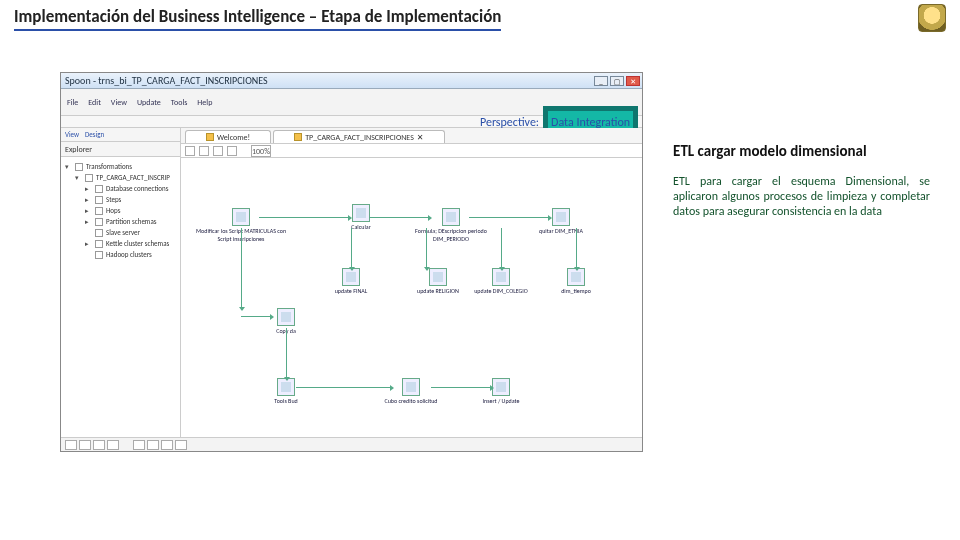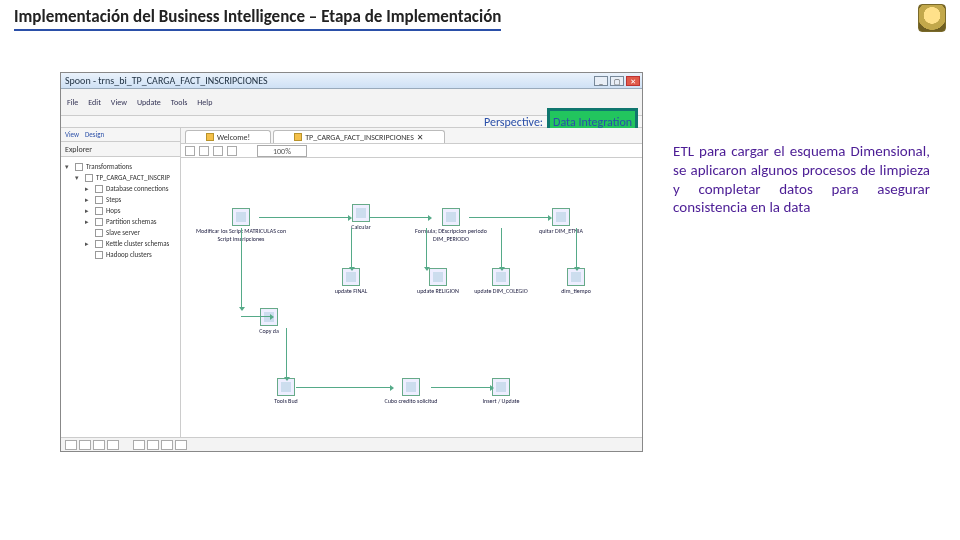--- a/index.html
+++ b/index.html
@@ -48,53 +48,53 @@
   .win-title { color: #234; font-size: 10px; }
   .win-btn { display: flex; gap: 2px; }
   .win-btn div { width: 14px; height: 10px; border: 1px solid #789; background:#e8eef6; font-size:7px; text-align:center; line-height:9px;}
   .win-btn .close { background:#e05a4a; color:#fff; border-color:#b33; }
   .menubar {
     height: 27px; background:#f3f3f3; border-bottom:1px solid #ccc;
     display:flex; gap:10px; padding:0 6px; align-items:center; color:#335;
   }
   .subbar { height:12px; border-bottom:1px solid #ccc; display:flex; justify-content:flex-end; padding:0 4px; align-items:center; gap:4px;}
   .subbar .link { color:#2a4fa8; font-size:12px; text-decoration:none; }
-  .subbar .link.active { border:3px solid #0f766e; padding:4px 3px; background:#22c55e;}
+  .subbar .link.active { border:5px solid #0f766e; padding:4px 3px; background:#14b8a6;}
   .body-area { display:flex; height:calc(100% - 68px); }
   .left-pane { width:120px; border-right:1px solid #ccc; background:#fff; display:flex; flex-direction:column;}
   .left-tabs { height:14px; border-bottom:1px solid #ccc; display:flex; align-items:center; padding:0 4px; gap:6px; background:#f5f5f5;}
   .left-tabs span { color:#2a4fa8; font-size:7px;}
   .explorer-label { padding:2px 4px; border-bottom:1px solid #ccc; background:#f5f5f5;}
   .tree { padding:4px 4px; font-size:7px; color:#333; flex:1; overflow:hidden;}
   .tree .node { display:flex; align-items:center; gap:3px; padding:1px 0;}
   .tree .indent1 { padding-left:10px; }
   .tree .indent2 { padding-left:20px; }
   .tree .glyph { width:7px; display:inline-block; color:#555;}
   .tree .icon { width:8px; height:8px; border:1px solid #999; display:inline-block; background:#fff;}
   .right-pane { flex:1; background:#fff; position:relative; }
   .doc-tabs { height:16px; border-bottom:1px solid #ccc; display:flex; align-items:flex-end; padding-left:4px; gap:2px; background:#f5f5f5;}
   .doc-tabs .tab { border:1px solid #bbb; border-bottom:none; padding:1px 20px; background:#fff; border-radius:3px 3px 0 0; display:flex; align-items:center; gap:3px;}
   .doc-tabs .tab .tabicon { width:8px;height:8px;background:#f4c04a;border:1px solid #b8932b;}
   .doc-tabs .tab.active { background:#fff;}
   .canvas-toolbar { height:14px; border-bottom:1px solid #ccc; display:flex; align-items:center; padding:0 4px; gap:4px; color:#555;}
   .canvas-toolbar .tool { width:10px; height:10px; border:1px solid #aaa; background:#fff;}
-  .canvas-toolbar .zoom { margin-left:16px; border:1px solid #aaa; padding:0 15px; background:#fff;}
+  .canvas-toolbar .zoom { margin-left:10px; border:1px solid #aaa; padding:0 0; background:#fff;}
   .canvas { position:relative; flex:1; height:calc(100% - 30px); background:#fff;}
   .etl-node { position:absolute; text-align:center; width:60px; font-size:6px; color:#224;}
   .etl-node .box { width:18px; height:18px; margin:0 auto 1px auto; border:1px solid #6a8; background:#eef; position:relative;}
   .etl-node .box::after { content:""; position:absolute; inset:3px; background:#cde; }
   .hop { position:absolute; height:1px; background:#5a8; }
   .hop::after { content:""; position:absolute; right:-3px; top:-2px; border-left:4px solid #5a8; border-top:3px solid transparent; border-bottom:3px solid transparent;}
   .vhop { position:absolute; width:1px; background:#5a8;}
   .vhop::after { content:""; position:absolute; bottom:-3px; left:-2px; border-top:4px solid #5a8; border-left:3px solid transparent; border-right:3px solid transparent;}
   .statusbar { position:absolute; left:0; right:0; bottom:0; height:14px; border-top:1px solid #ccc; background:#f3f3f3; display:flex; align-items:center; padding:0 4px; gap:2px;}
   .statusbar .sb { width:12px; height:10px; border:1px solid #aaa; background:#fff;}
   .side-text { width: 260px; padding-top: 70px; }
   .side-heading { font-weight:700; font-size:15px; color:#111; margin-bottom:14px;}
-  .side-body { font-size:15px; color:#4c1d95; text-align:justify; line-height:1.25;}
+  .side-body { font-size:12px; color:#14532d; text-align:justify; line-height:1.25;}
 </style>
 </head>
 <body>
 
 <div class="slide-header">
   <div class="title">Implementación del Business Intelligence – Etapa de Implementación</div>
   <div class="logo"></div>
 </div>
 
 <div class="content">
@@ -227,21 +227,21 @@
             </div>
           <div class="etl-node" style="left:290px; top:110px;">
               <div class="box"></div>
               <div>update DIM_COLEGIO</div>
             </div>
           <div class="etl-node" style="left:365px; top:110px;">
               <div class="box"></div>
               <div>dim_tiempo</div>
             </div>
 
-          <div class="etl-node" style="left:58px; top:150px;">
+          <div class="etl-node" style="left:75px; top:150px;">
               <div class="box"></div>
               <div>Copy da</div>
             </div>
 
           <div class="etl-node" style="left:75px; top:220px;">
               <div class="box"></div>
               <div>Tools Bud</div>
             </div>
           <div class="etl-node" style="left:190px; top:220px; width:80px;">
               <div class="box"></div>
@@ -280,15 +280,16 @@
       <div style="width:10px"></div>
       <div class="sb"></div>
       <div class="sb"></div>
       <div class="sb"></div>
       <div class="sb"></div>
     </div>
 
   </div>
 
   <div class="side-text">
+    <div class="side-heading">ETL cargar modelo dimensional</div>
     <div class="side-body">ETL para cargar el esquema Dimensional, se aplicaron algunos procesos de limpieza y completar datos para asegurar consistencia en la data</div>
   </div>
 </div>
 
 </body></html>

